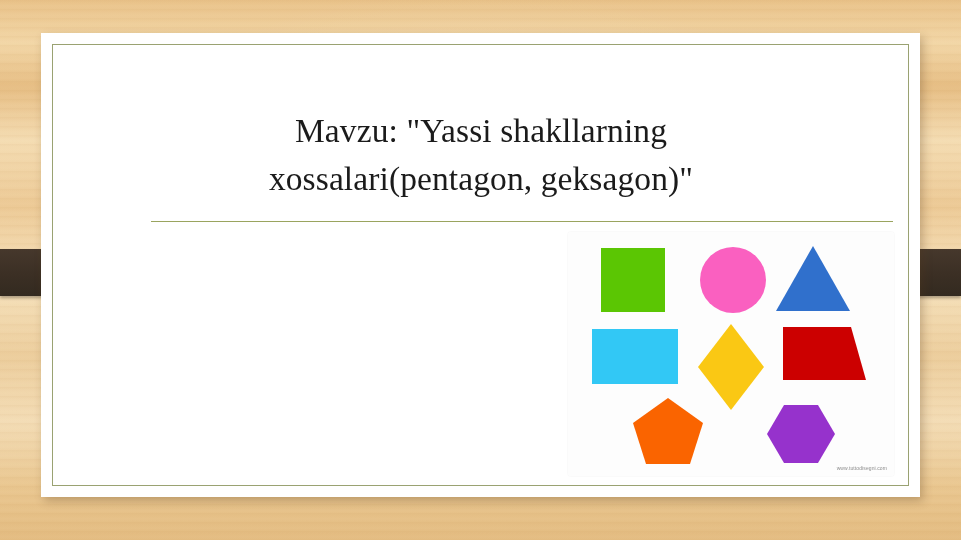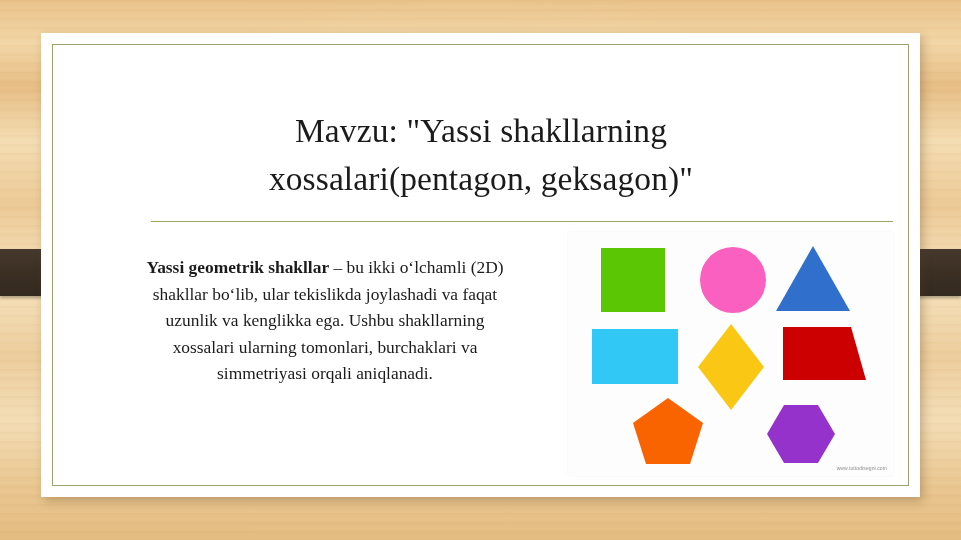--- a/index.html
+++ b/index.html
@@ -163,21 +163,20 @@
   <div class="card">
     <div class="card-frame"></div>
 
     <div class="title">
       <span class="title-line">Mavzu: "Yassi shakllarning</span>
       <span class="title-line">xossalari(pentagon, geksagon)"</span>
     </div>
 
     <div class="title-rule"></div>
 
-    <div class="body-text"><b>Yassi geometrik shakllar</b><span> – bu ikki o‘lchamli (2D) shakllar bo‘lib, ular tekislikda joylashadi va faqat uzunlik va kenglikka ega. Ushbu shakllarning xossalari ularning tomonlari, burchaklari va simmetriyasi orqali aniqlanadi.</span></div>
 
     <div class="shapes-figure">
       <svg viewBox="0 0 326 244" xmlns="http://www.w3.org/2000/svg" aria-hidden="true">
         <rect x="0" y="0" width="326" height="244" fill="#fdfdfd"></rect>
         <rect x="33" y="16" width="64" height="64" fill="#5BC603"></rect>
         <circle cx="165" cy="48" r="33" fill="#FA60C0"></circle>
         <polygon points="245,14 282,79 208,79" fill="#3070CC"></polygon>
         <rect x="24" y="97" width="86" height="55" fill="#32C8F5"></rect>
         <polygon points="163,92 196,135 163,178 130,135" fill="#FAC814"></polygon>
         <polygon points="215,95 283,95 298,148 215,148" fill="#CC0000"></polygon>

